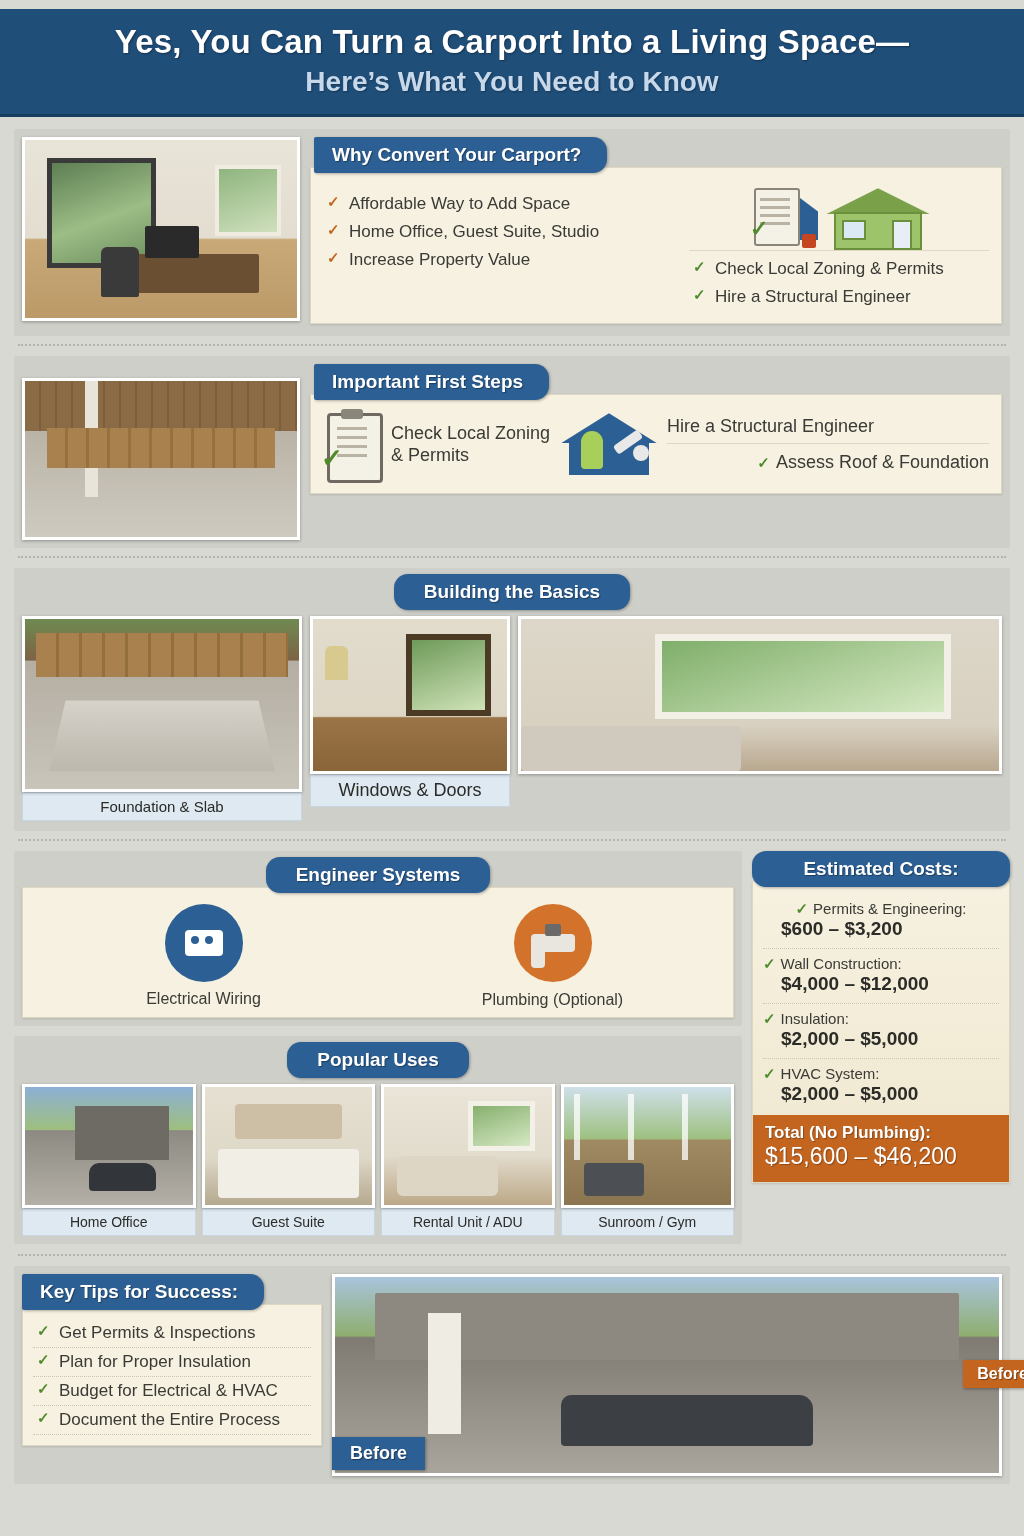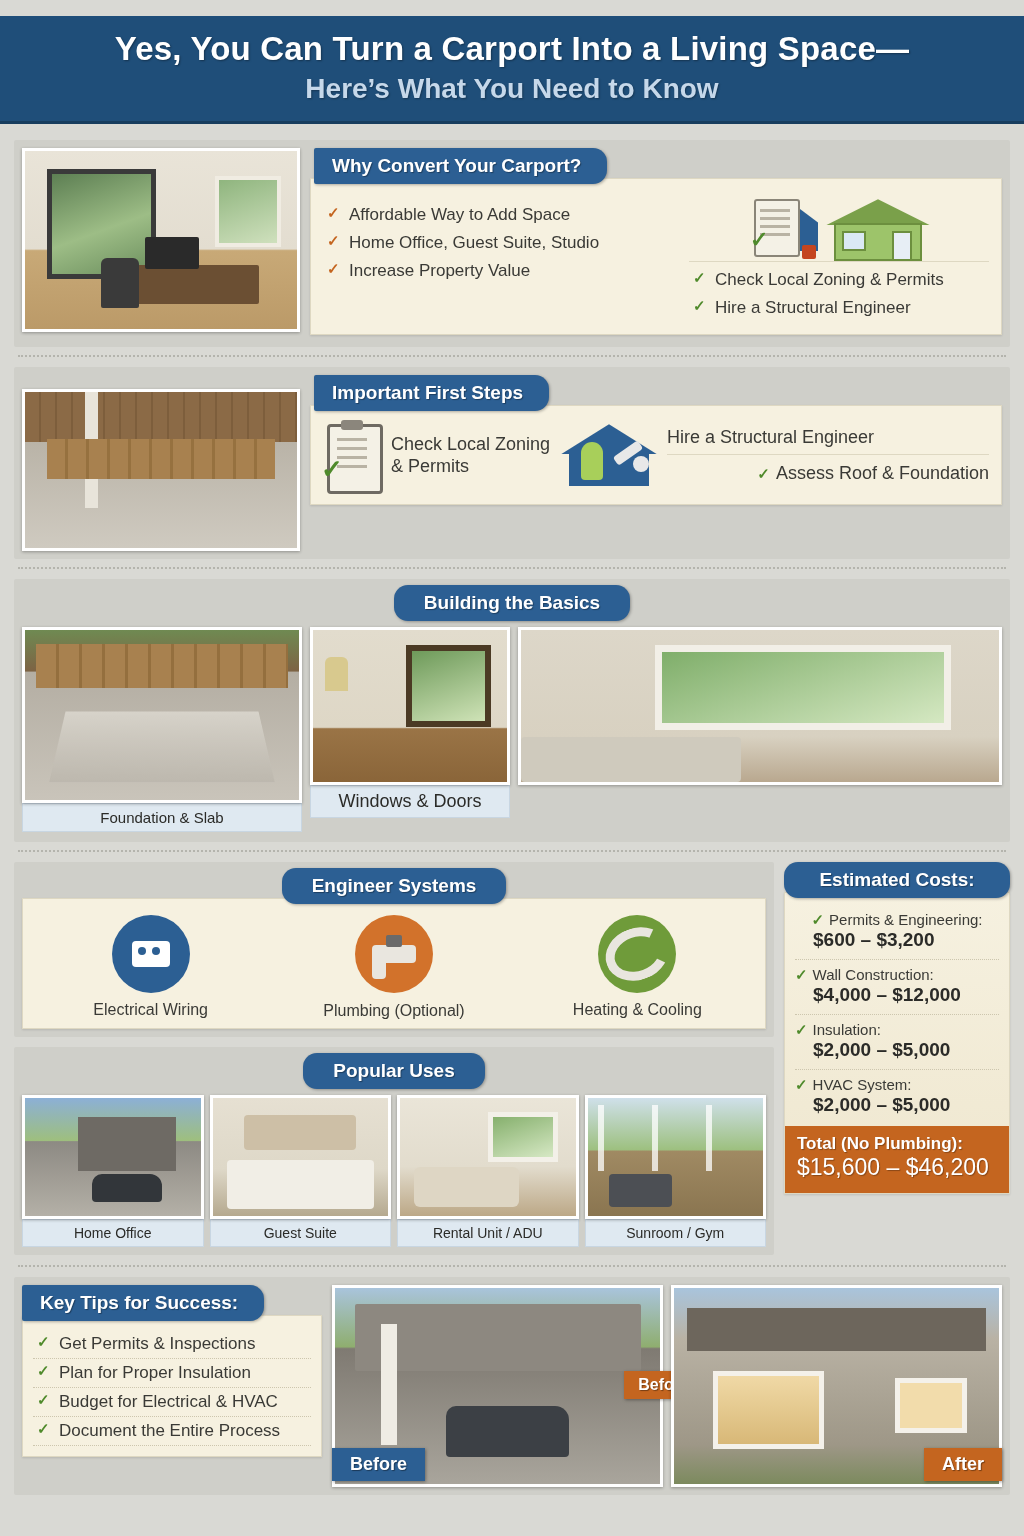--- a/index.html
+++ b/index.html
@@ -12,21 +12,21 @@
   }
   .page{
     width:1024px;height:1536px;
     box-sizing:border-box;
     padding:0 14px 10px 14px;
     background:#d9d9d4;
     position:relative;
   }
   
   .header{
-    margin:16px -14px;
+    margin:9px -14px;
     background:#1f4e79;
     padding:14px 20px 16px 20px;
     text-align:center;
     border-bottom:3px solid #173d5e;
   }
   .header h1{
     margin:0;
     color:#ffffff;
     font-size:33px;
     font-weight:bold;
@@ -286,26 +286,20 @@
             <div class="circ" style="width:78px;height:78px;background:#d2722b;margin:0 auto;">
               <div style="width:44px;height:18px;background:#e9e6df;border-radius:4px;position:relative;">
                 <div style="position:absolute;left:14px;top:-10px;width:16px;height:12px;background:#6a6a6a;border-radius:2px;"></div>
                 <div style="position:absolute;left:0;top:14px;width:14px;height:20px;background:#e9e6df;border-radius:0 0 4px 4px;"></div>
               </div>
             </div>
             <div style="font-size:16px;color:#3a3a36;margin-top:8px;line-height:1.2;">
               <span>Plumbing (Optional)</span>
             </div>
           </div>
-          <div style="flex:1;text-align:center;">
-            <div class="circ" style="width:78px;height:78px;background:#6f9b3a;margin:0 auto;">
-              <div style="width:46px;height:34px;border:9px solid #e9e6df;border-radius:50%;border-right-color:transparent;transform:rotate(-20deg);"></div>
-            </div>
-            <div style="font-size:16px;color:#3a3a36;margin-top:8px;">Heating &amp; Cooling</div>
-          </div>
         </div>
       </div>
 
       <div class="section" style="padding:6px 8px 8px 8px;">
         <div class="banner center" style="position:relative;z-index:2;margin-bottom:6px;">Popular Uses</div>
         <div style="display:flex;gap:6px;">
           <div style="flex:1;">
             <div class="ph ph-garage" style="height:118px;"></div>
             <div class="caption" style="font-size:14px;">Home Office</div>
           </div>
@@ -318,21 +312,21 @@
             <div class="caption" style="font-size:14px;">Rental Unit / ADU</div>
           </div>
           <div style="flex:1;">
             <div class="ph ph-sun" style="height:118px;"></div>
             <div class="caption" style="font-size:14px;">Sunroom / Gym</div>
           </div>
         </div>
       </div>
     </div>
 
-    <div style="width:226px;flex:none;">
+    <div style="width:258px;flex:none;">
       <div class="banner center" style="position:relative;z-index:2;width:auto;text-align:center;border-radius:14px;">Estimated Costs:</div>
       <div class="panel" style="margin-top:-6px;padding:14px 10px 0 10px;background:linear-gradient(180deg,#f6f1e0,#efe7cf);">
         <div style="border-bottom:1px dotted #cdc6ae;padding:4px 0 8px 0;">
           <div style="font-size:15px;color:#3a3a36;text-align:center;"><span class="tick gr" style="position:static;margin-right:5px;">✓</span><span>Permits &amp; Engineering:</span></div>
           <div style="font-size:19px;font-weight:bold;color:#2b2b28;padding-left:18px;">$600 – $3,200</div>
         </div>
         <div style="border-bottom:1px dotted #cdc6ae;padding:6px 0 8px 0;">
           <div style="font-size:15px;color:#3a3a36;"><span class="tick gr" style="position:static;margin-right:5px;">✓</span><span>Wall Construction:</span></div>
           <div style="font-size:19px;font-weight:bold;color:#2b2b28;padding-left:18px;">$4,000 – $12,000</div>
         </div>
@@ -368,23 +362,17 @@
         </div>
       </div>
       <div style="flex:1;display:flex;gap:8px;position:relative;">
         <div style="flex:1;position:relative;">
           <div class="ph ph-before" style="height:196px;">
             <div class="post2"></div>
           </div>
           <div class="tag blue" style="left:0;bottom:6px;">Before</div>
           <div class="tag orange" style="right:-40px;top:86px;font-size:16px;padding:5px 14px;">Before</div>
         </div>
-        <div style="flex:1;position:relative;">
-          <div class="ph ph-after" style="height:196px;">
-            <div class="win"></div>
-          </div>
-          <div class="tag orange" style="right:0;bottom:6px;">After</div>
-        </div>
       </div>
     </div>
   </div>
 
 </div>
 
 </body></html>

